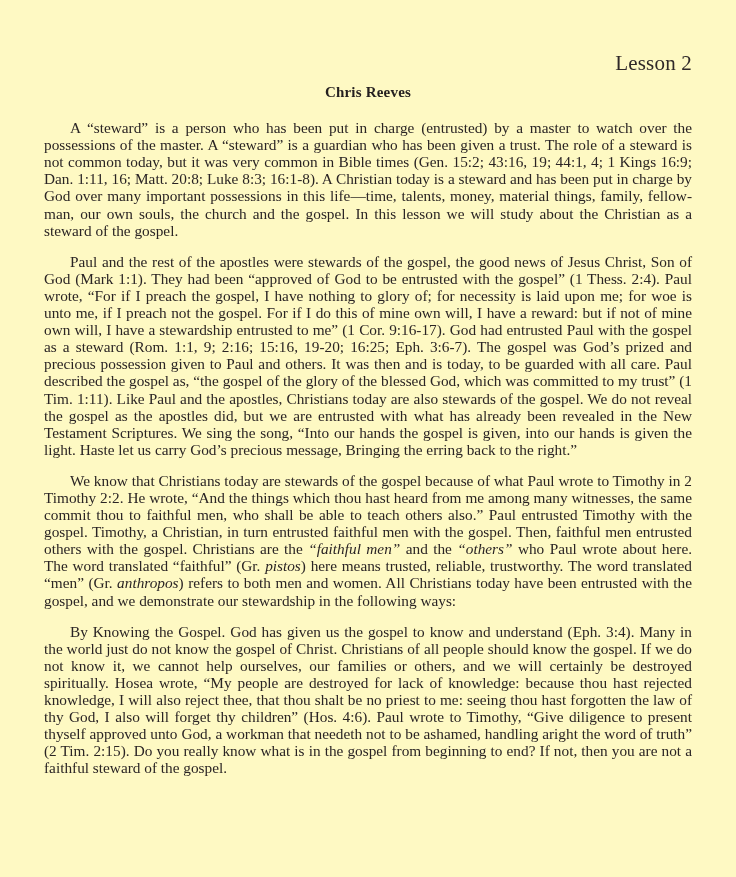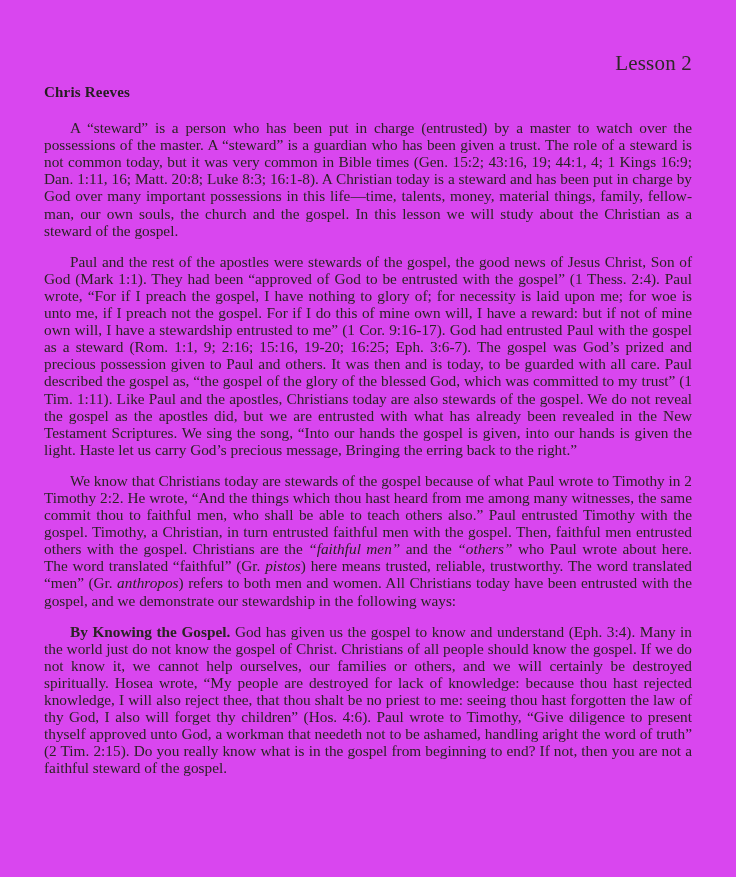--- a/index.html
+++ b/index.html
@@ -11,21 +11,21 @@
     width: 736px;
     height: 877px;
     overflow: hidden;
     font-family: "Liberation Serif", "DejaVu Serif", serif;
     color: #2a2424;
   }
   .page {
     position: relative;
     width: 736px;
     height: 877px;
-    background: #d946ef;
+    background: #fef9c3;
     box-sizing: border-box;
     padding: 0 44px;
   }
   .lesson-header {
     text-align: right;
     font-size: 21px;
     color: #2f2828;
     padding-top: 52px;
     letter-spacing: 0.2px;
     line-height: 1.1;
@@ -33,21 +33,21 @@
   .doc-title {
     text-align: center;
     font-size: 31px;
     font-weight: bold;
     color: #201b1b;
     margin: 30px 0 0 0;
     letter-spacing: 0.1px;
     line-height: 1.15;
   }
   .doc-byline {
-    text-align: left;
+    text-align: center;
     font-size: 15px;
     font-weight: bold;
     color: #241f1f;
     margin: 9px 0 16px 0;
     letter-spacing: 0.2px;
   }
   .body-text {
     margin-top: 18px;
   }
   p.para {
@@ -58,21 +58,21 @@
     margin: 0 0 14px 0;
     text-indent: 26px;
     color: #2a2424;
     -webkit-hyphens: none;
     hyphens: none;
   }
   p.para:last-child {
     margin-bottom: 0;
   }
   .it { font-style: italic; }
-  .bd { font-weight: bold; }
+  .bd { font-weight: normal; }
 </style>
 </head>
 <body>
 
 <div class="page">
 
   <div class="lesson-header">Lesson 2</div>
 
 
   <div class="doc-byline">Chris Reeves</div>

